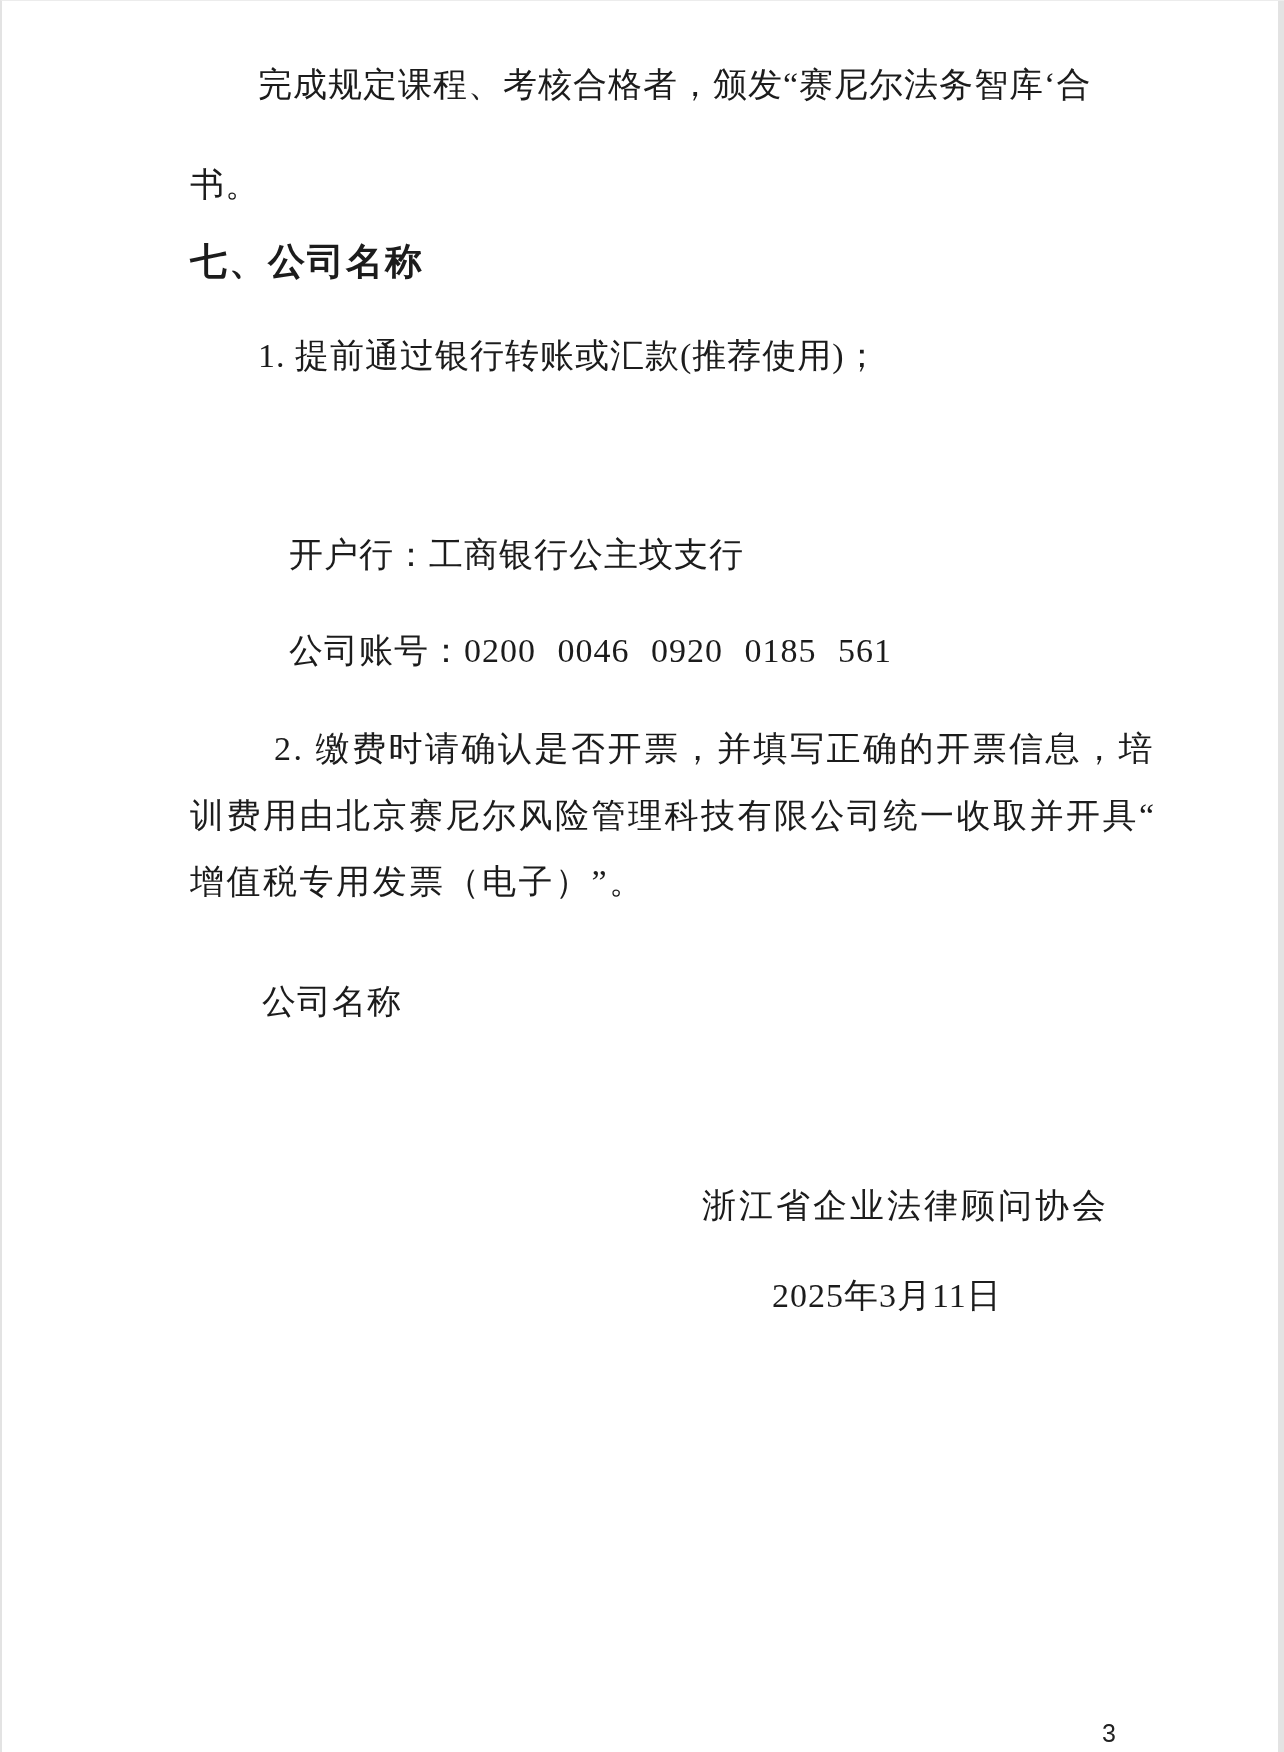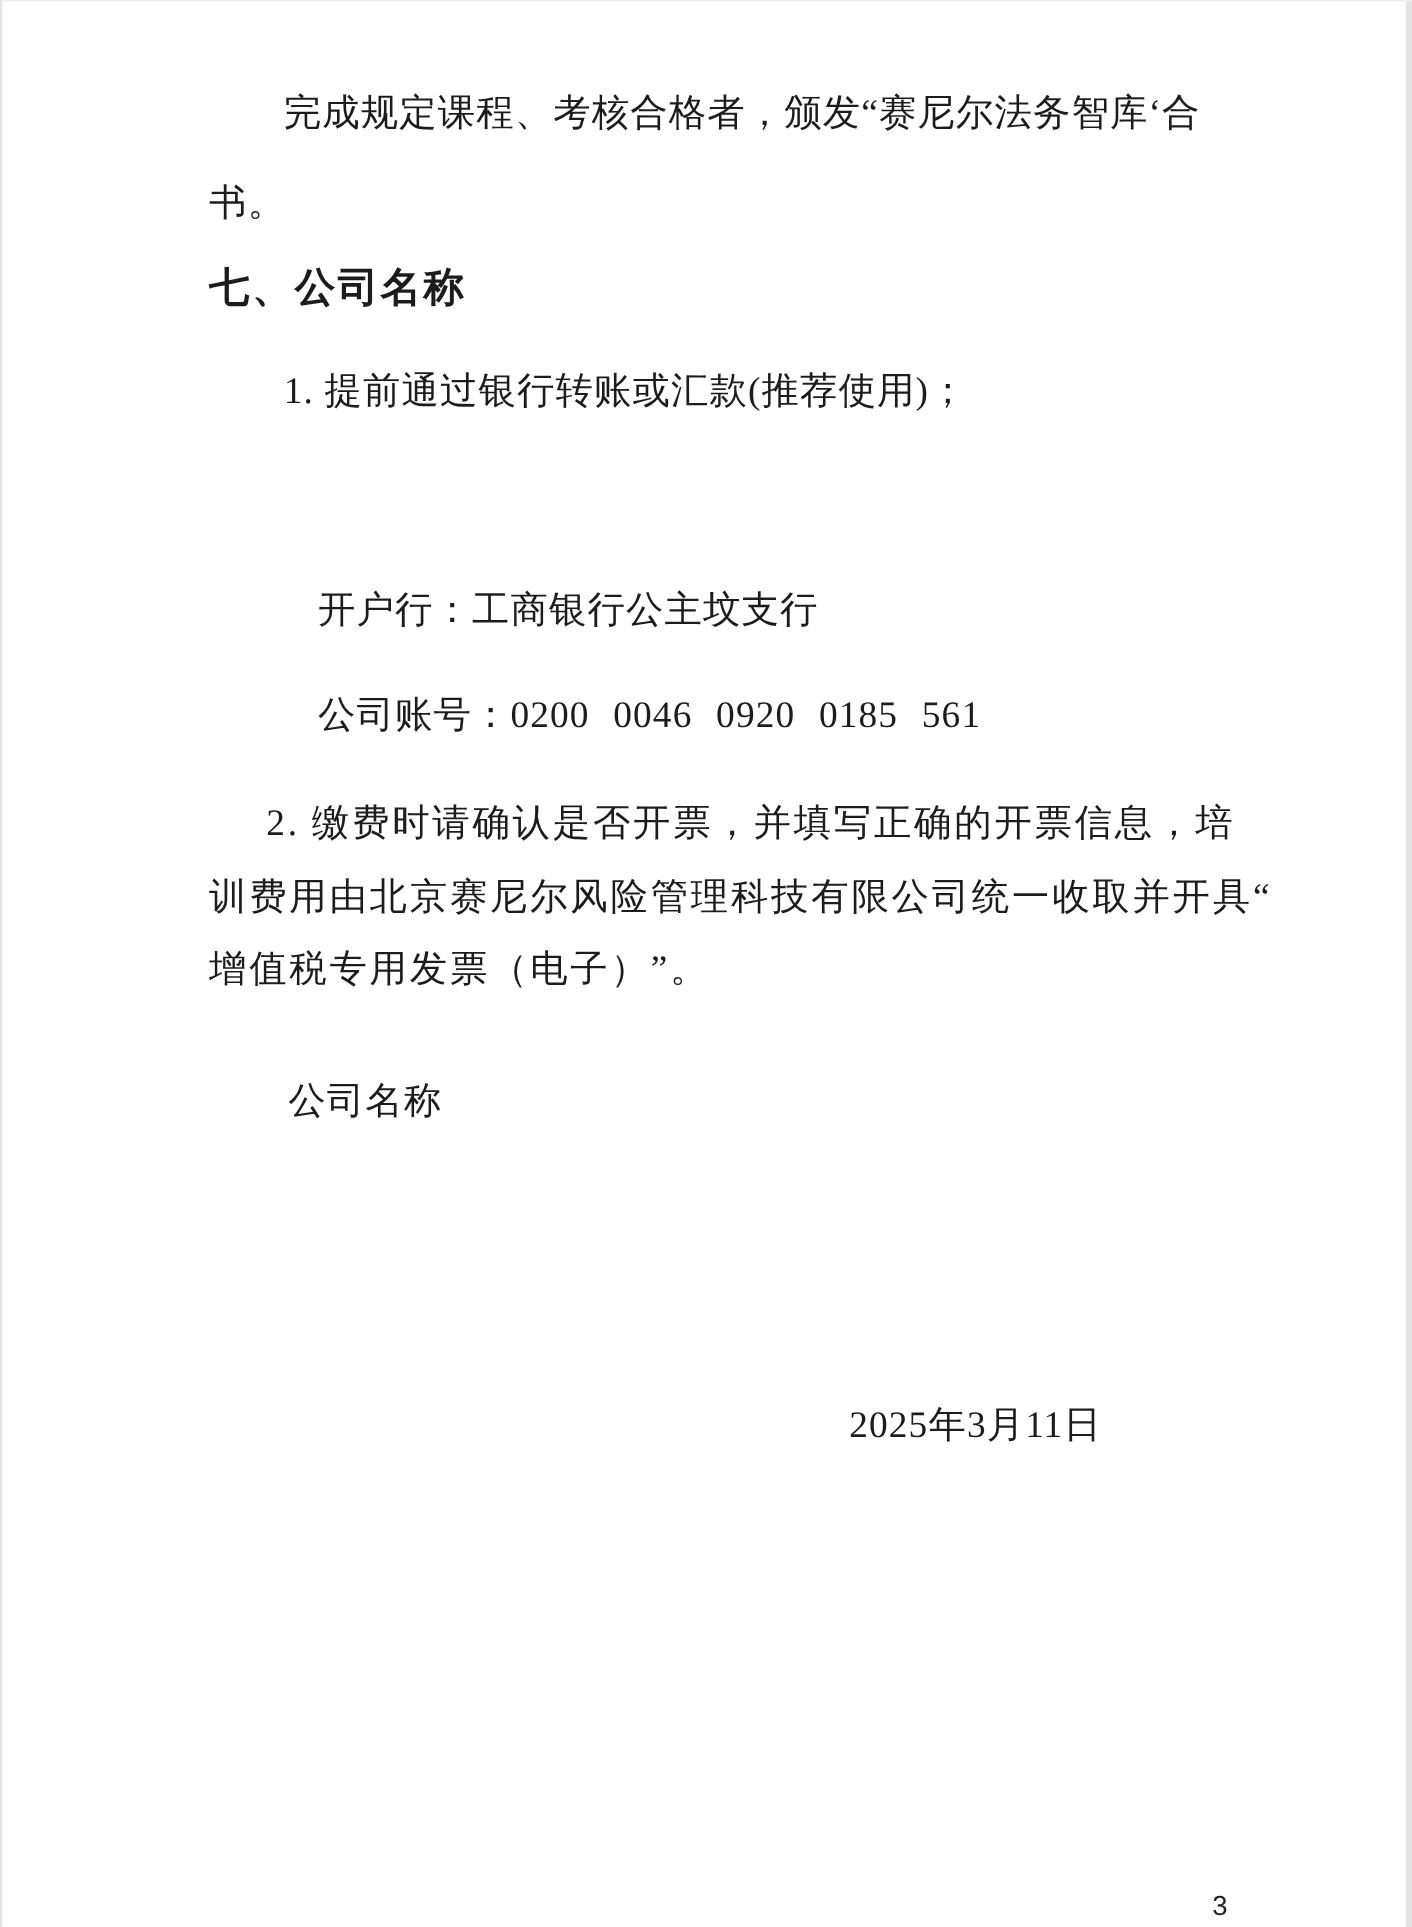--- a/index.html
+++ b/index.html
@@ -55,34 +55,35 @@
     font-size: 25px;
     line-height: 1;
     color: #222;
   }
 </style>
 </head>
 <body>
 
 <div class="page">
 
-  <div class="line" style="left:256px; top:86px;">完成规定课程、考核合格者，颁发“赛尼尔法务智库‘合</div>
+  <div class="line" style="left:256px; top:67px;">完成规定课程、考核合格者，颁发“赛尼尔法务智库‘合</div>
   <div class="line" style="left:188px; top:167px;">书。</div>
 
   <div class="heading" style="left:188px; top:242px;">七、公司名称</div>
 
   <div class="line" style="left:256px; top:338px;">1. 提前通过银行转账或汇款(推荐使用)；</div>
 
   <div class="line" style="left:287px; top:537px;">开户行：工商银行公主坟支行</div>
   <div class="line account" style="left:287px; top:633px;">公司账号：0200 0046 0920 0185 561</div>
 
-  <div class="line justified" style="left:240px; top:731px;text-align:right;">2. 缴费时请确认是否开票，并填写正确的开票信息，培</div>
+  <div class="line justified" style="left:272px; top:731px;text-align:right;">2. 缴费时请确认是否开票，并填写正确的开票信息，培</div>
   <div class="line justified" style="left:188px; top:798px;">训费用由北京赛尼尔风险管理科技有限公司统一收取并开具“</div>
   <div class="line justified" style="left:188px; top:864px;">增值税专用发票（电子）”。</div>
 
   <div class="line" style="left:260px; top:984px;">公司名称</div>
 
+  <div class="line" style="left:700px; top:1188px; letter-spacing:3px;">浙江省企业法律顾问协会</div>
   <div class="line" style="left:770px; top:1278px;">2025年3月11日</div>
 
   <div class="pagenum" style="left:1100px; top:1720px;">3</div>
 
   <div class="right-edge"></div>
 </div>
 
 </body></html>

